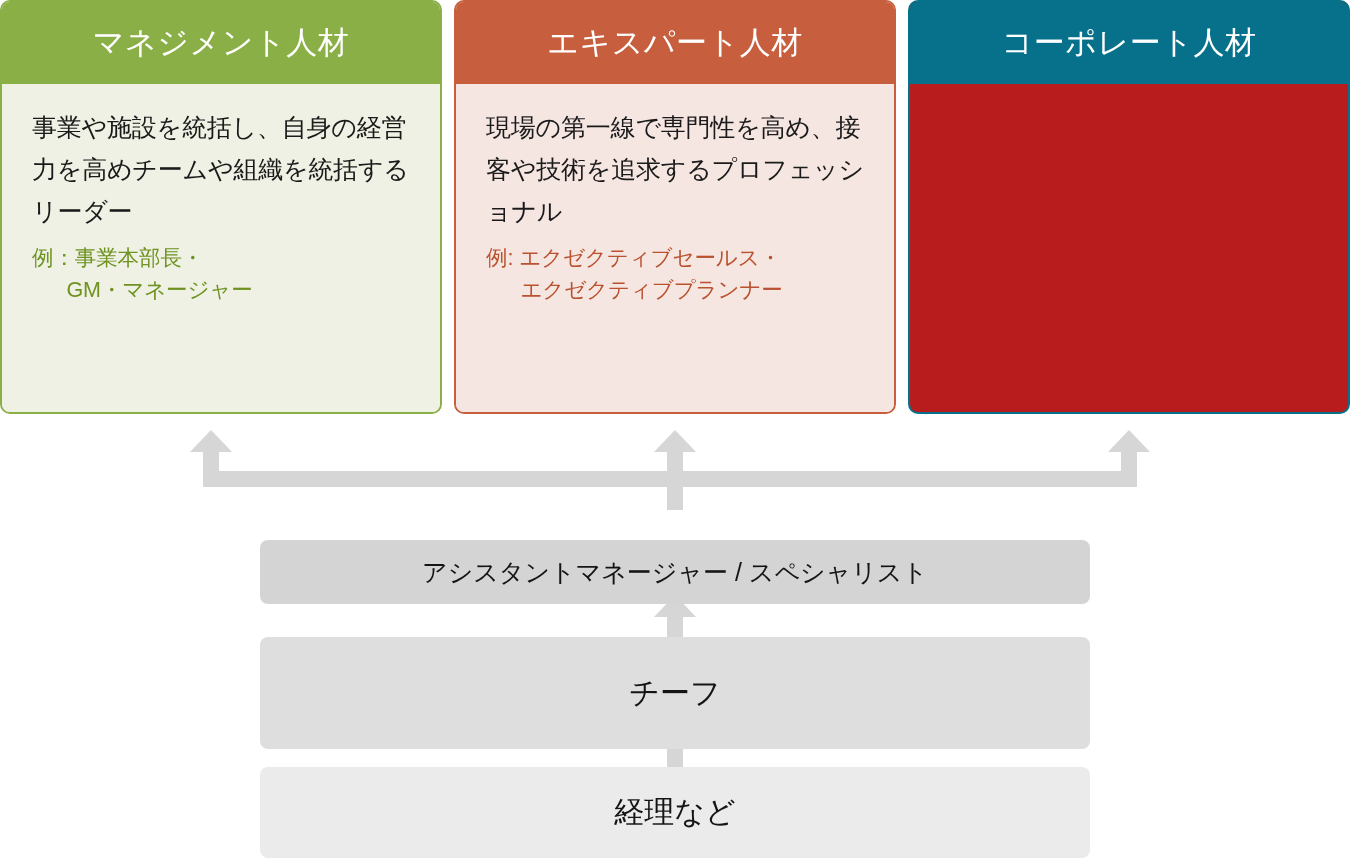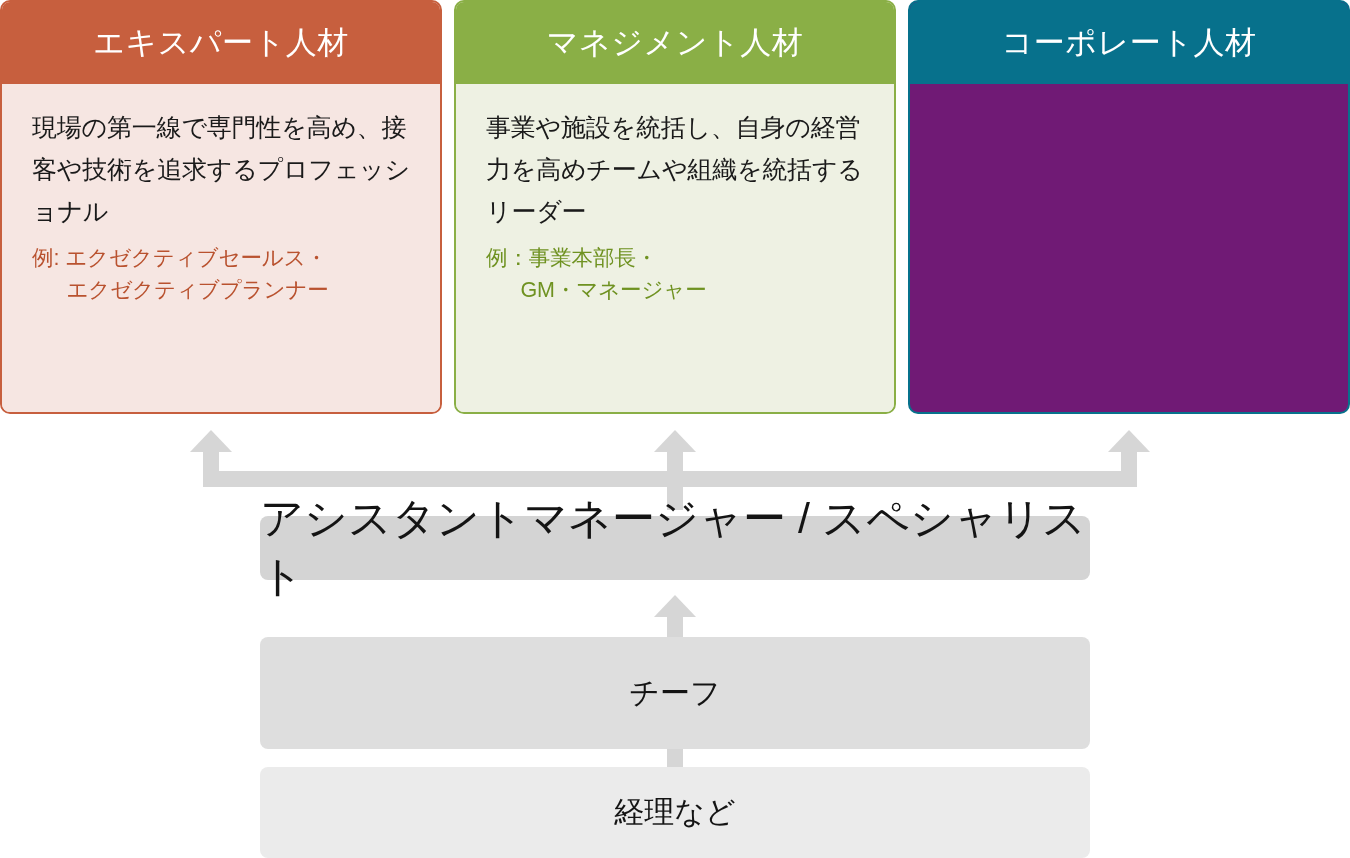--- a/index.html
+++ b/index.html
@@ -72,21 +72,21 @@
   .card-green  { border-color: #8aaf46; background: #eef1e3; }
   .card-green  .card-header { background: #8aaf46; }
   .card-green  .card-body   { background: #eef1e3; }
   .card-green  .card-example { color: #6f9221; }
 
   .card-orange { border-color: #c75f3e; background: #f6e6e2; }
   .card-orange .card-header { background: #c75f3e; }
   .card-orange .card-body   { background: #f6e6e2; }
   .card-orange .card-example { color: #b9522f; }
 
-  .card-teal   { border-color: #07718c; background: #701a75; }
+  .card-teal   { border-color: #07718c; background: #b91c1c; }
   .card-teal   .card-header { background: #07718c; }
   .card-teal   .card-body   { background: #dce9ef; }
   .card-teal   .card-example { color: #1b6e8a; }
 
   
   .connectors {
     position: absolute;
     top: 0; left: 0;
     width: 1350px;
     height: 858px;
@@ -99,61 +99,61 @@
     left: 260px;
     width: 830px;
     border-radius: 8px;
     display: flex;
     align-items: center;
     justify-content: center;
     color: #141414;
     box-sizing: border-box;
   }
   .bar-1 {
-    top: 516px;
+    top: 540px;
     height: 64px;
     background: #d4d4d4;
-    font-size: 43px;
+    font-size: 25px;
   }
   .bar-2 {
     top: 637px;
     height: 112px;
     background: #dedede;
     font-size: 30px;
   }
   .bar-3 {
     top: 767px;
     height: 91px;
     background: #ebebeb;
     font-size: 30px;
   }
 </style>
 </head>
 <body>
 
 <div class="cards-row">
 
+  <div class="card card-green">
+    <div class="card-header">マネジメント人材</div>
+    <div class="card-body">
+      <p class="card-desc">事業や施設を統括し、自身の経営力を高めチームや組織を統括するリーダー</p>
+      <p class="card-example">
+        <span>例：事業本部長・</span>
+        <span class="ex-second">GM・マネージャー</span>
+      </p>
+    </div>
+  </div>
+
   <div class="card card-orange">
     <div class="card-header">エキスパート人材</div>
     <div class="card-body">
       <p class="card-desc">現場の第一線で専門性を高め、接客や技術を追求するプロフェッショナル</p>
       <p class="card-example">
         <span>例: エクゼクティブセールス・</span>
         <span class="ex-second">エクゼクティブプランナー</span>
-      </p>
-    </div>
-  </div>
-
-  <div class="card card-green">
-    <div class="card-header">マネジメント人材</div>
-    <div class="card-body">
-      <p class="card-desc">事業や施設を統括し、自身の経営力を高めチームや組織を統括するリーダー</p>
-      <p class="card-example">
-        <span>例：事業本部長・</span>
-        <span class="ex-second">GM・マネージャー</span>
       </p>
     </div>
   </div>
 
   <div class="card card-teal">
     <div class="card-header">コーポレート人材</div>
   </div>
 
 </div>
 

